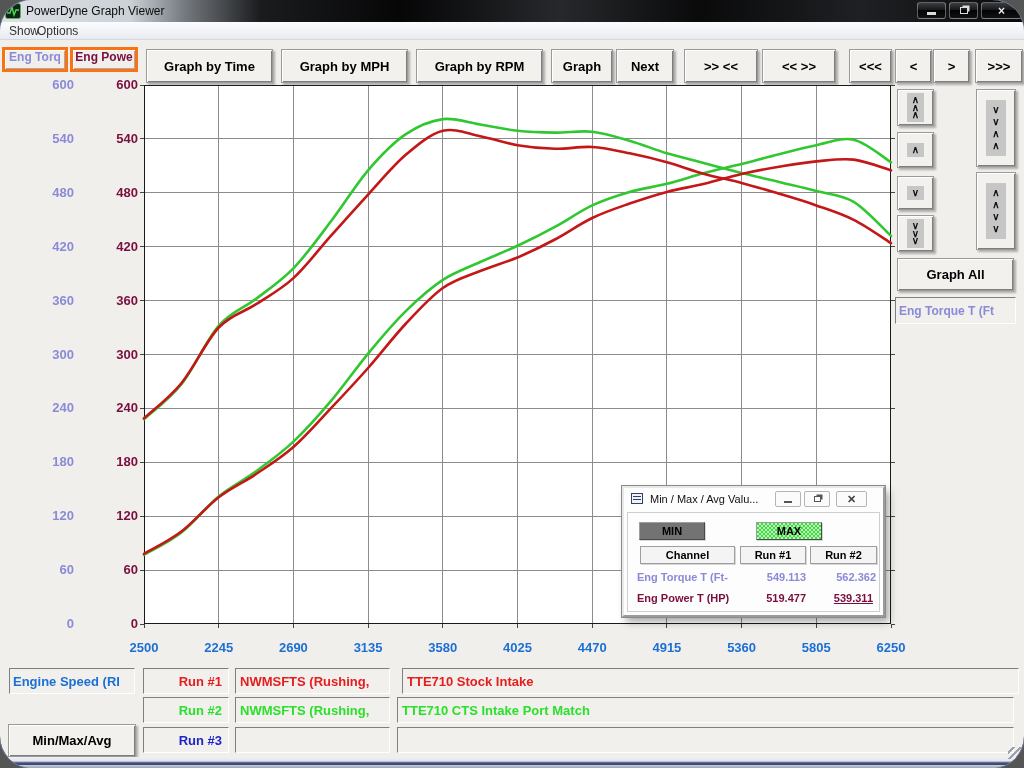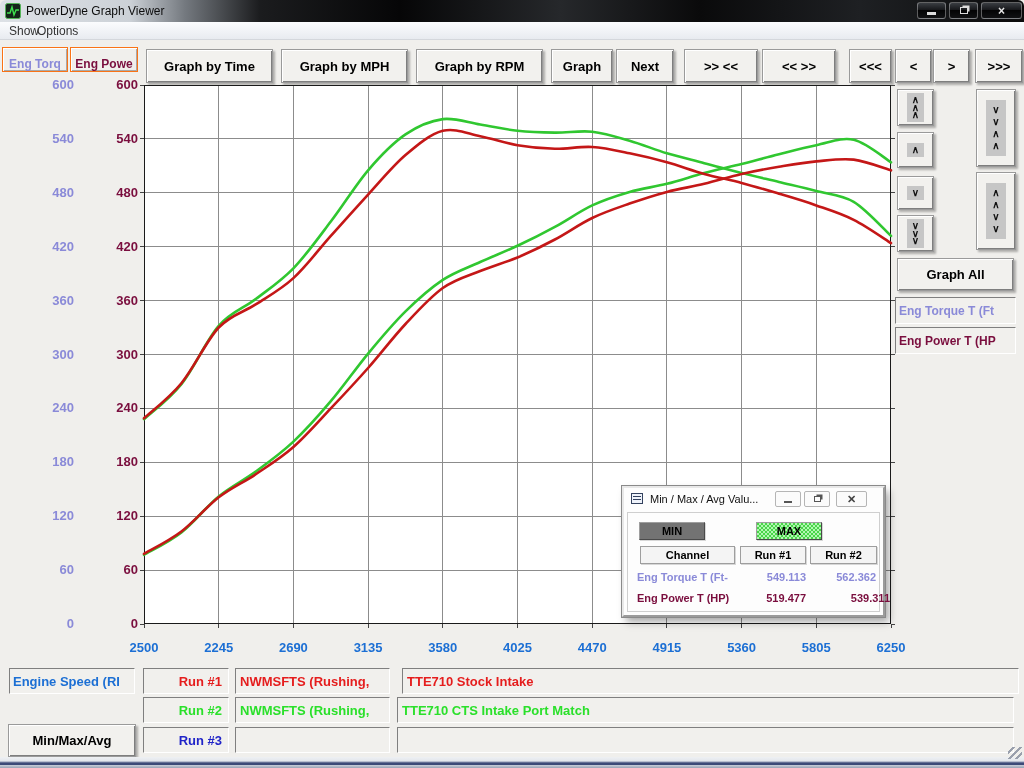--- a/index.html
+++ b/index.html
@@ -1,36 +1,36 @@
 <!DOCTYPE html>
 <html><head>
 <meta charset="utf-8">
 <style>
   html,body{margin:0;padding:0;background:#555;}
   *{box-sizing:border-box;font-family:"Liberation Sans",sans-serif;}
   #window{position:relative;width:1024px;height:768px;background:#f0efec;overflow:hidden;
-          outline:1px solid #6b7a99;}
+          outline:1px solid #6b7a99;border-radius:32px;}
   
   #titlebar{position:absolute;left:0;top:0;width:1024px;height:22px;
     background:linear-gradient(to right,#dde1e6 0,#ccd1d7 130px,#74797f 185px,#1b1c1e 260px,#060607 400px,#26282b 560px,#0a0a0b 700px,#1e2023 860px,#0b0b0c 100%);
     border-radius:6px 6px 0 0;color:#111;}
   #titlebar .title{position:absolute;left:26px;top:4px;font-size:12px;color:#0d0d0d;font-weight:normal;}
   .capbtn{position:absolute;top:2px;height:17px;border:1px solid rgba(255,255,255,.35);border-radius:3px;
     background:linear-gradient(#3a3d42,#131417 50%,#040405 50%,#101113);display:flex;align-items:center;justify-content:center;color:#e6e6e6;}
   
   #menubar{position:absolute;left:0;top:22px;width:1024px;height:18px;
     background:linear-gradient(#fbfcfe,#e8ebf0);border-bottom:1px solid #d4d7dc;font-size:12px;color:#333;}
   #menubar span{position:absolute;top:2px;}
   
   .btn{position:absolute;background:#f2f1ee;border:1px solid #9a9a9a;
     box-shadow:inset 1px 1px 0 #ffffff,inset -1px -1px 0 #7e7e7e,2px 2px 2px rgba(0,0,0,.28);
     display:flex;align-items:center;justify-content:center;font-weight:bold;font-size:13px;color:#000;cursor:default;}
-  .tab{position:absolute;background:#f0efec;border:1px solid #f97316;
+  .tab{position:absolute;background:#f0efec;border:3px solid #f97316;
     box-shadow:inset 1px 1px 0 #ffffff,inset -1px -1px 0 #a9a9a9;
-    display:flex;align-items:flex-end;justify-content:center;font-weight:bold;font-size:12px;}
+    display:flex;align-items:flex-start;justify-content:center;font-weight:bold;font-size:12px;}
   .sunken{position:absolute;background:#f1f0ed;border-top:1px solid #7f7f7f;border-left:1px solid #7f7f7f;
     border-bottom:1px solid #ffffff;border-right:1px solid #ffffff;
     font-weight:bold;font-size:13px;display:flex;align-items:center;overflow:hidden;white-space:nowrap;}
   .pad{background:#c6c6c6;color:#111;font-size:10px;font-weight:bold;line-height:7.5px;white-space:pre-line;text-align:center;padding:3px 5px;}
   .pad.tall{line-height:12px;padding:4px 6px;}
   
   #plot{position:absolute;left:144px;top:85px;width:747px;height:539px;background:#fff;}
   #plot svg{overflow:visible;display:block;}
   .x-tick{position:absolute;width:60px;text-align:center;font-weight:bold;font-size:13px;}
   .y-tick{position:absolute;width:46px;text-align:right;font-weight:bold;font-size:13px;}
@@ -229,23 +229,20 @@
   <div class="btn" style="left:976px;top:172px;width:40px;height:78px;">
     <span class="pad tall">∧
 ∧
 ∨
 ∨</span>
     </div>
   <div class="btn" style="left:897px;top:258px;width:117px;height:33px;">Graph All</div>
   <div class="sunken" style="left:895px;top:297px;width:121px;height:27px;padding-left:3px;font-size:12px;">
     <span style="color: rgb(138, 138, 216);">Eng Torque T (Ft</span>
     </div>
-  <div class="sunken" style="left:895px;top:327px;width:121px;height:27px;padding-left:3px;font-size:12px;">
-    <span style="color: rgb(122, 14, 62);">Eng Power T (HP</span>
-    </div>
 
   <div id="mmwin">
     <div class="mm-title">
       <div style="position:absolute;left:7px;top:5px;width:12px;height:11px;border:1px solid #33415e;background:#eef2fa;">
         <div style="margin:2px 1px 0 1px;height:1px;background:#33415e;"></div>
         <div style="margin:2px 1px 0 1px;height:1px;background:#33415e;"></div>
       </div>
       <span style="position:absolute;left:26px;top:5px;">Min / Max / Avg Valu...</span>
       <div class="mmbtn" style="left:151px;width:26px;">
         <div style="width:8px;height:2px;background:#555;margin-top:5px;"></div>
@@ -264,21 +261,21 @@
       <div class="mm-hdr" style="left:112px;top:33px;width:66px;">Run #1</div>
       <div class="mm-hdr" style="left:182px;top:33px;width:67px;">Run #2</div>
       <div>
         <span class="mm-ch" style="left: 9px; top: 58px; width: 100px; color: rgb(138, 138, 216);">Eng Torque T (Ft-</span>
         <span class="mm-val" style="left: 112px; top: 58px; width: 66px; color: rgb(138, 138, 216);">549.113</span>
         <span class="mm-val" style="left: 182px; top: 58px; width: 66px; color: rgb(138, 138, 216);">562.362</span>
       </div>
       <div>
         <span class="mm-ch" style="left: 9px; top: 79px; width: 105px; color: rgb(122, 14, 62);">Eng Power T (HP)</span>
         <span class="mm-val" style="left: 112px; top: 79px; width: 66px; color: rgb(122, 14, 62);">519.477</span>
-        <span class="mm-val" style="left: 196px; top: 79px; width: 66px; color: rgb(122, 14, 62);">539.311</span>
+        <span class="mm-val" style="left: 179px; top: 79px; width: 66px; color: rgb(122, 14, 62); text-decoration: underline;">539.311</span>
       </div>
     </div>
   </div>
 
   <div class="sunken" style="left:9px;top:668px;width:126px;height:26px;padding-left:3px;">
     <span style="color: rgb(28, 111, 212);">Engine Speed (RI</span>
     </div>
 
   <div class="sunken runbox" style="left:143px;top:668px;width:86px;height:26px;">
     <span style="color: rgb(229, 29, 29);">Run #1</span>

